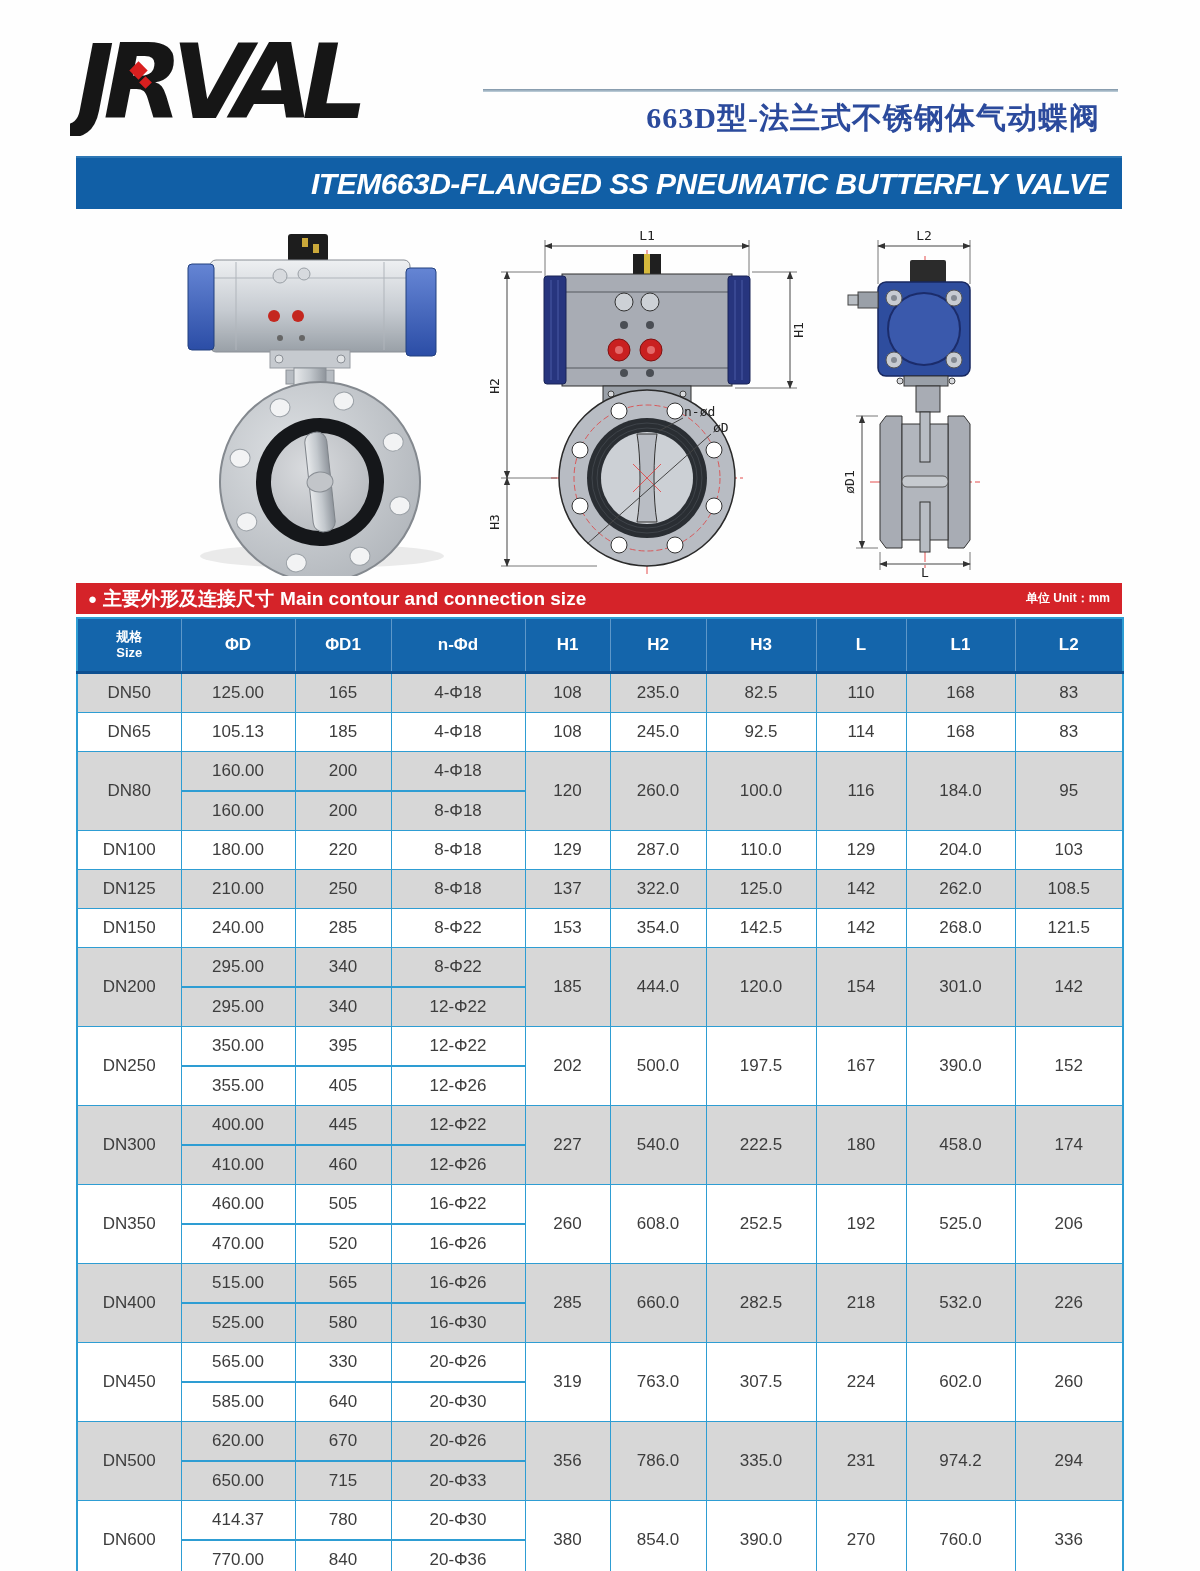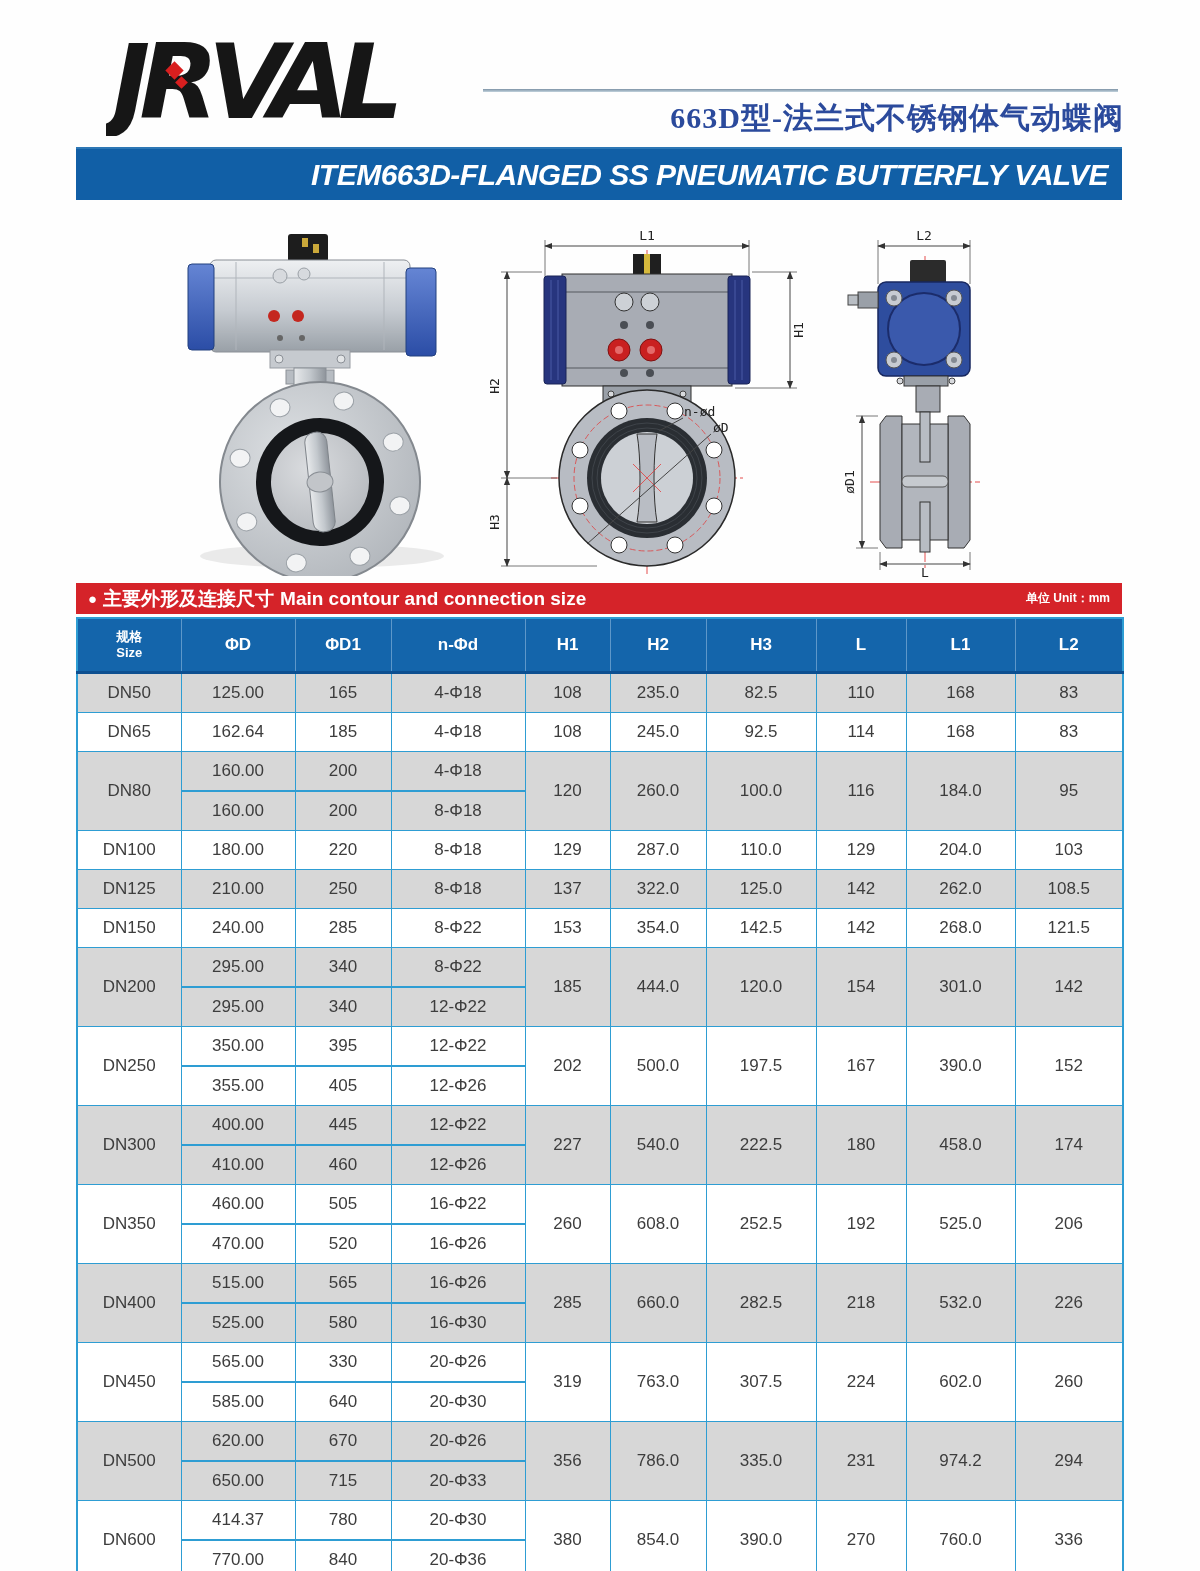--- a/index.html
+++ b/index.html
@@ -1,24 +1,24 @@
 <!DOCTYPE html>
 <html><head>
 <meta charset="utf-8">
 <style>
   html,body{margin:0;padding:0;background:#fff;}
   .page{position:relative;width:1200px;height:1571px;background:#fefefe;overflow:hidden;
         font-family:"Liberation Sans",sans-serif;}
   
-  .logo{position:absolute;left:70px;top:6px;width:340px;height:130px;margin-left:36px;}
+  .logo{position:absolute;left:70px;top:6px;width:340px;height:130px;}
   .top-rule{position:absolute;left:483px;top:89px;width:635px;height:3px;
             background:linear-gradient(#7e93a6,#c2d3dd);}
-  .title-cn{position:absolute;top:98px;right:76px;color:#2b4a9c;
+  .title-cn{position:absolute;top:98px;right:100px;color:#2b4a9c;
             font-family:"Liberation Serif",serif;font-weight:600;font-size:30px;letter-spacing:1px;}
-  .banner{position:absolute;left:76px;top:147px;width:1046px;height:53px;background:#115fa6;
+  .banner{position:absolute;left:76px;top:156px;width:1046px;height:53px;background:#115fa6;
           display:flex;align-items:center;justify-content:flex-end;box-sizing:border-box;
           padding-right:14px;border-top:2px solid #2d77b5;}
   .banner span{color:#fff;font-style:italic;font-weight:bold;font-size:30px;letter-spacing:-0.5px;}
   
   .photo{position:absolute;left:152px;top:220px;}
   .front-view{position:absolute;left:487px;top:226px;}
   .side-view{position:absolute;left:836px;top:226px;}
   svg .dim{stroke:#444;stroke-width:1;fill:none;}
   svg .ext{stroke:#555;stroke-width:0.8;fill:none;}
   svg .cl{stroke:#e23b3b;stroke-width:0.9;fill:none;stroke-dasharray:12 3 3 3;}
@@ -314,21 +314,21 @@
           <td>4-Φ18</td>
           <td rowspan="1">108</td>
           <td rowspan="1">235.0</td>
           <td rowspan="1">82.5</td>
           <td rowspan="1">110</td>
           <td rowspan="1">168</td>
           <td rowspan="1">83</td>
         </tr>
         <tr class="white">
           <td rowspan="1">DN65</td>
-          <td>162.64</td>
+          <td>105.13</td>
           <td>185</td>
           <td>4-Φ18</td>
           <td rowspan="1">108</td>
           <td rowspan="1">245.0</td>
           <td rowspan="1">92.5</td>
           <td rowspan="1">114</td>
           <td rowspan="1">168</td>
           <td rowspan="1">83</td>
         </tr>
         <tr class="gray">

